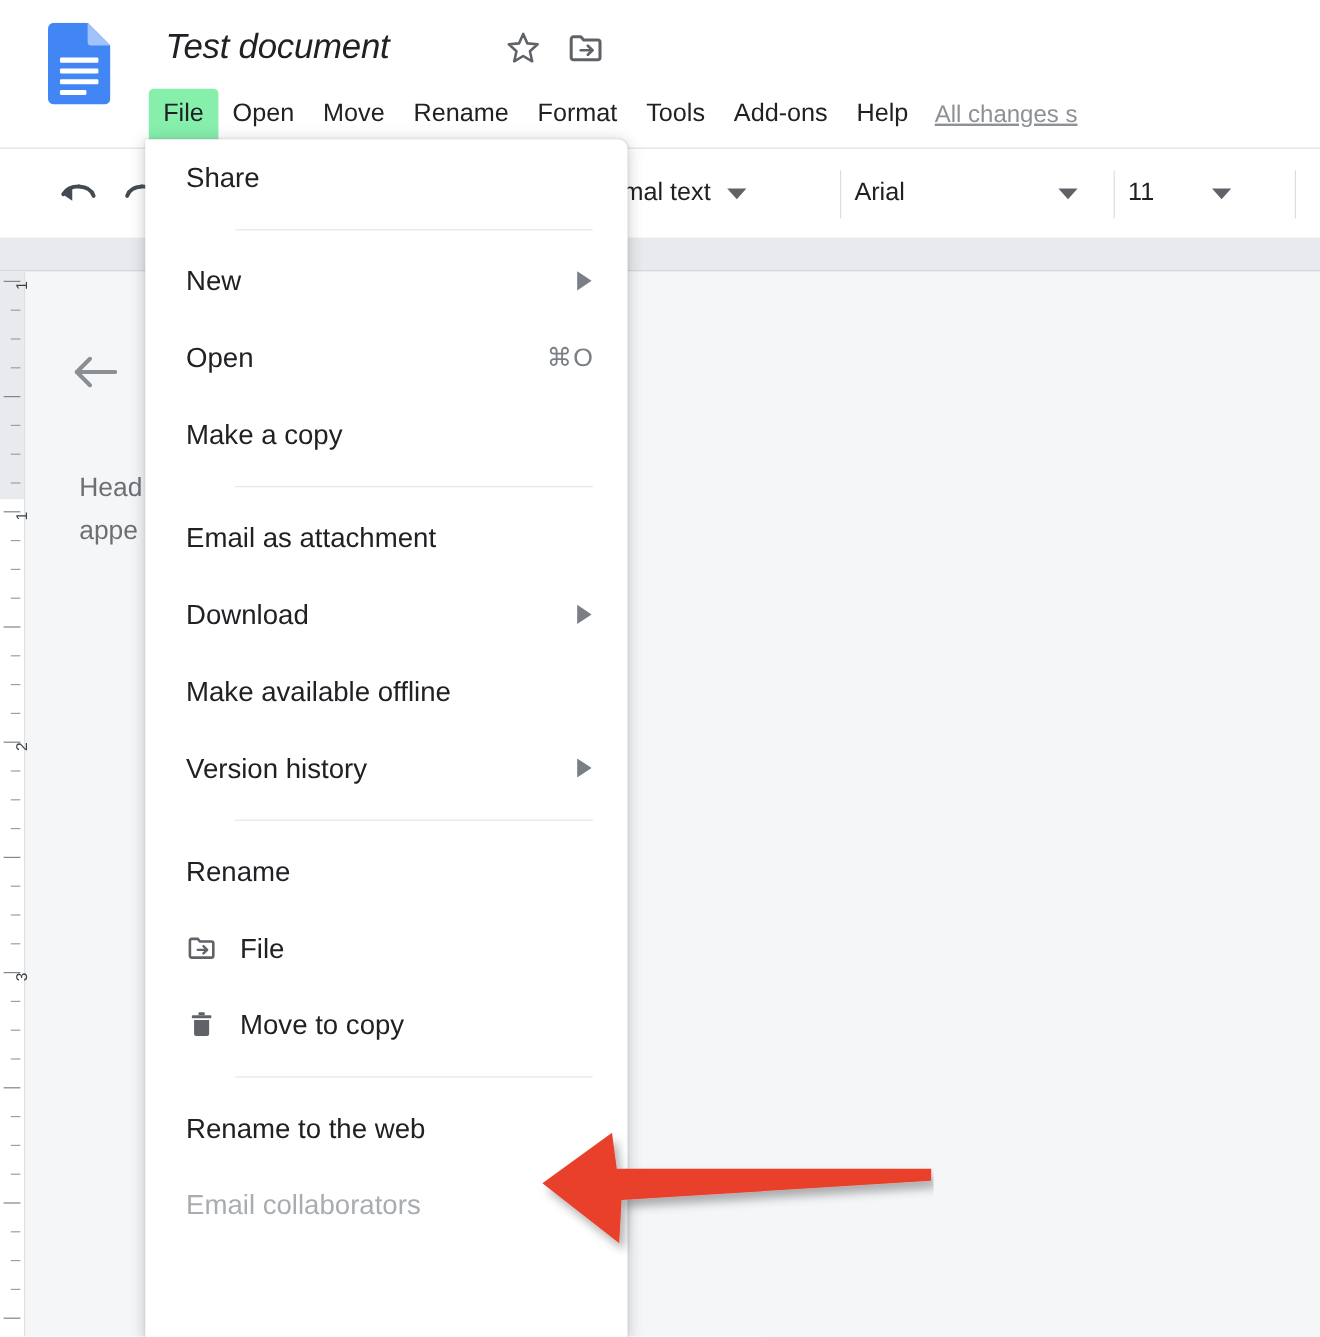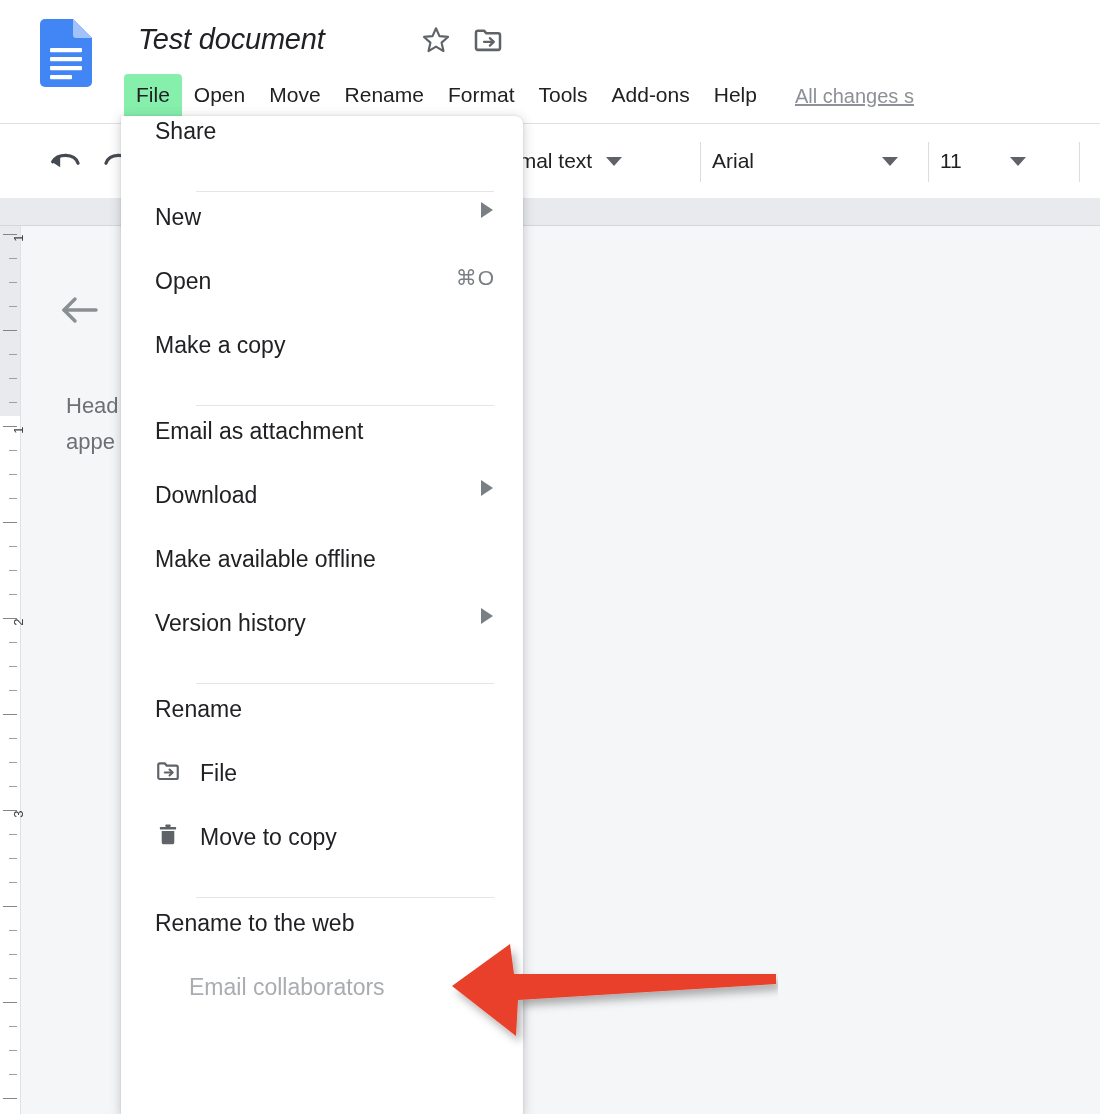--- a/index.html
+++ b/index.html
@@ -83,21 +83,21 @@
     vertical-align: top;
   }
   .menu-item.active {
     background: #86efac;
   }
   .save-status {
     display: inline-block;
     font-size: 20px;
     color: #8d9096;
     text-decoration: underline;
-    margin-left: 26px;
+    margin-left: 10px;
     padding-top: 10px;
     vertical-align: top;
     line-height: 24px;
     cursor: pointer;
   }
 
   
   .toolbar {
     position: absolute;
     left: 0;
@@ -225,41 +225,42 @@
     background: #ffffff;
     border-radius: 0 8px 0 0;
     box-shadow: 0 2px 12px rgba(60,64,67,0.28), 0 0 2px rgba(60,64,67,0.16);
     overflow: hidden;
     z-index: 30;
   }
   .mi {
     position: relative;
     height: 64px;
     display: flex;
+    align-items: center;
     cursor: pointer;
     padding-left: 34px;
     box-sizing: border-box;
   }
   .mi-icon {
     position: absolute;
     left: 34px;
     width: 26px;
     height: 26px;
     display: flex;
     align-items: center;
     justify-content: center;
   }
   .mi-label {
     font-size: 23px;
     color: #202124;
     white-space: nowrap;
     line-height: 30px;
   }
   .mi.has-icon .mi-label { padding-left: 45px; }
-  .mi.disabled { cursor: default; margin-left: 34px; }
+  .mi.disabled { cursor: default; }
   .mi.disabled .mi-label { color: #a9acb0; }
   .mi-shortcut {
     position: absolute;
     right: 28px;
     font-size: 21px;
     color: #7a7f85;
     letter-spacing: 1px;
   }
   .mi-sub {
     position: absolute;

